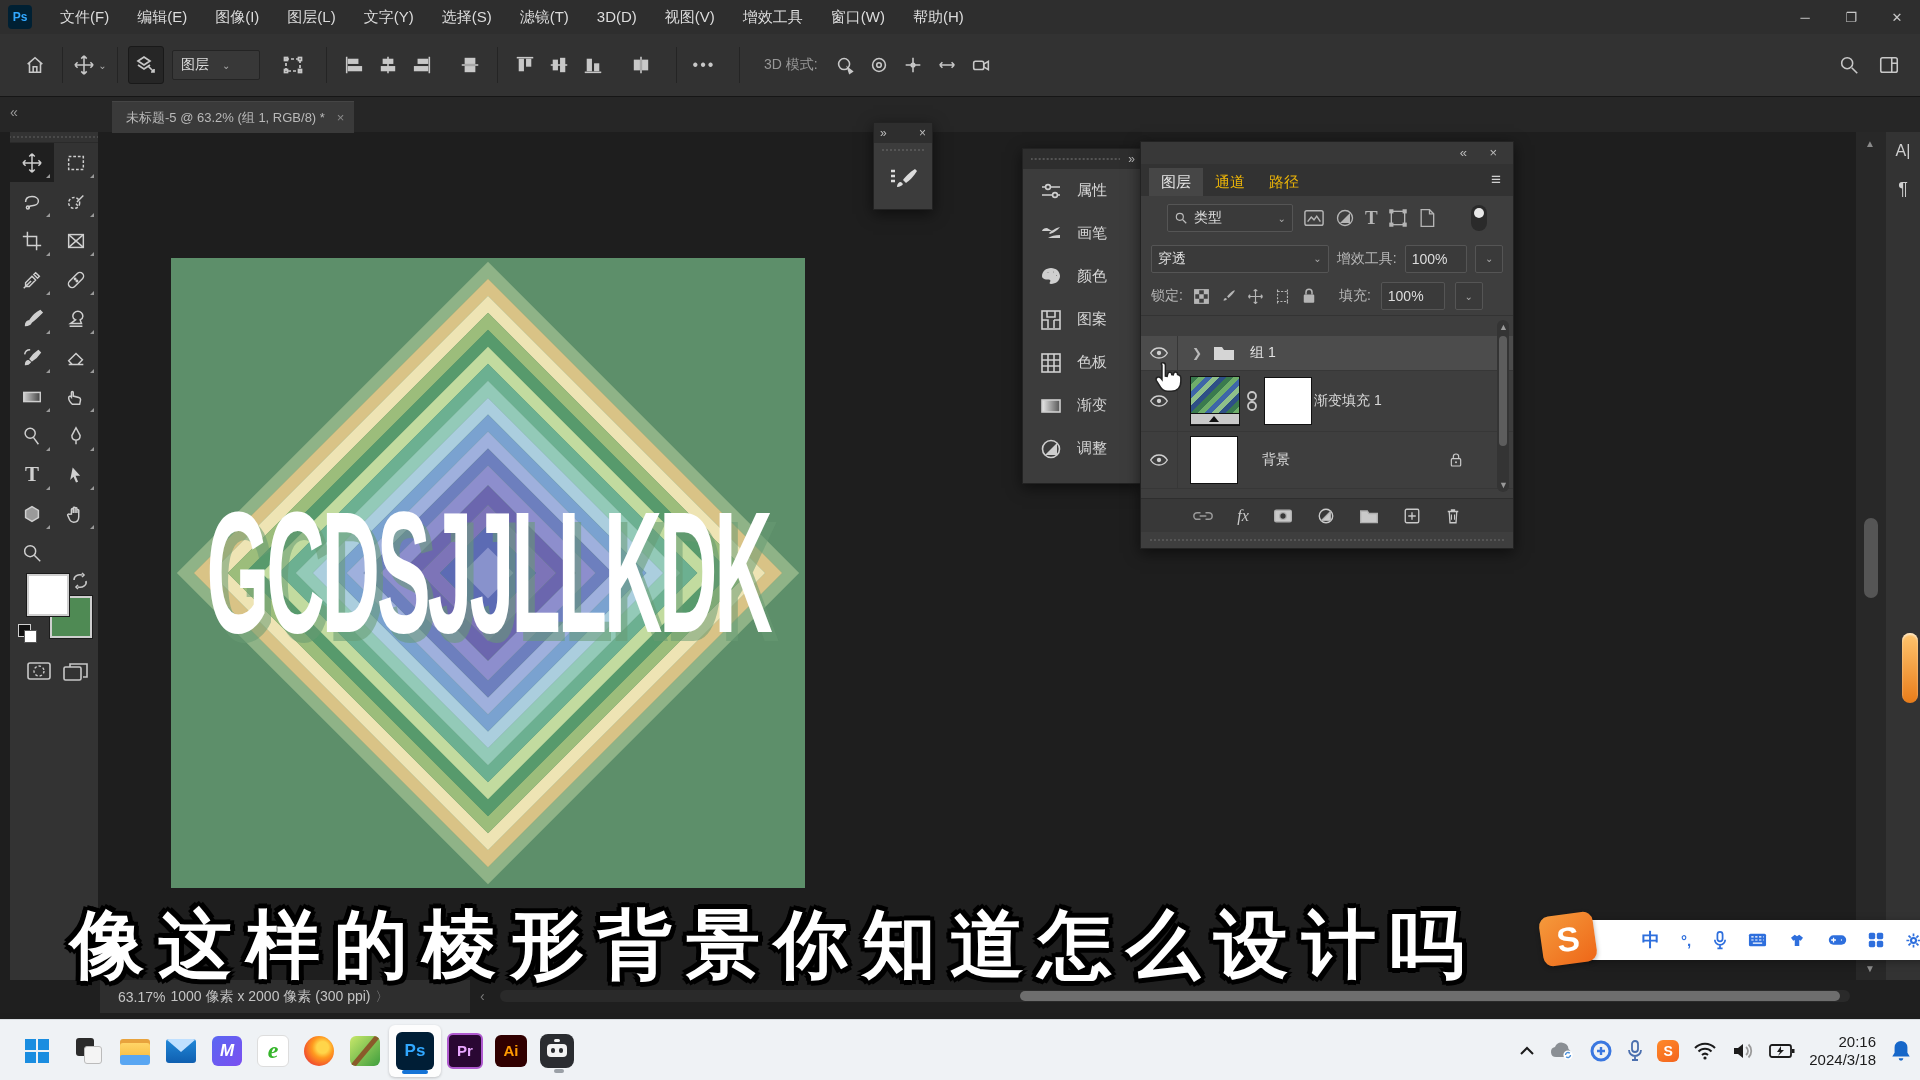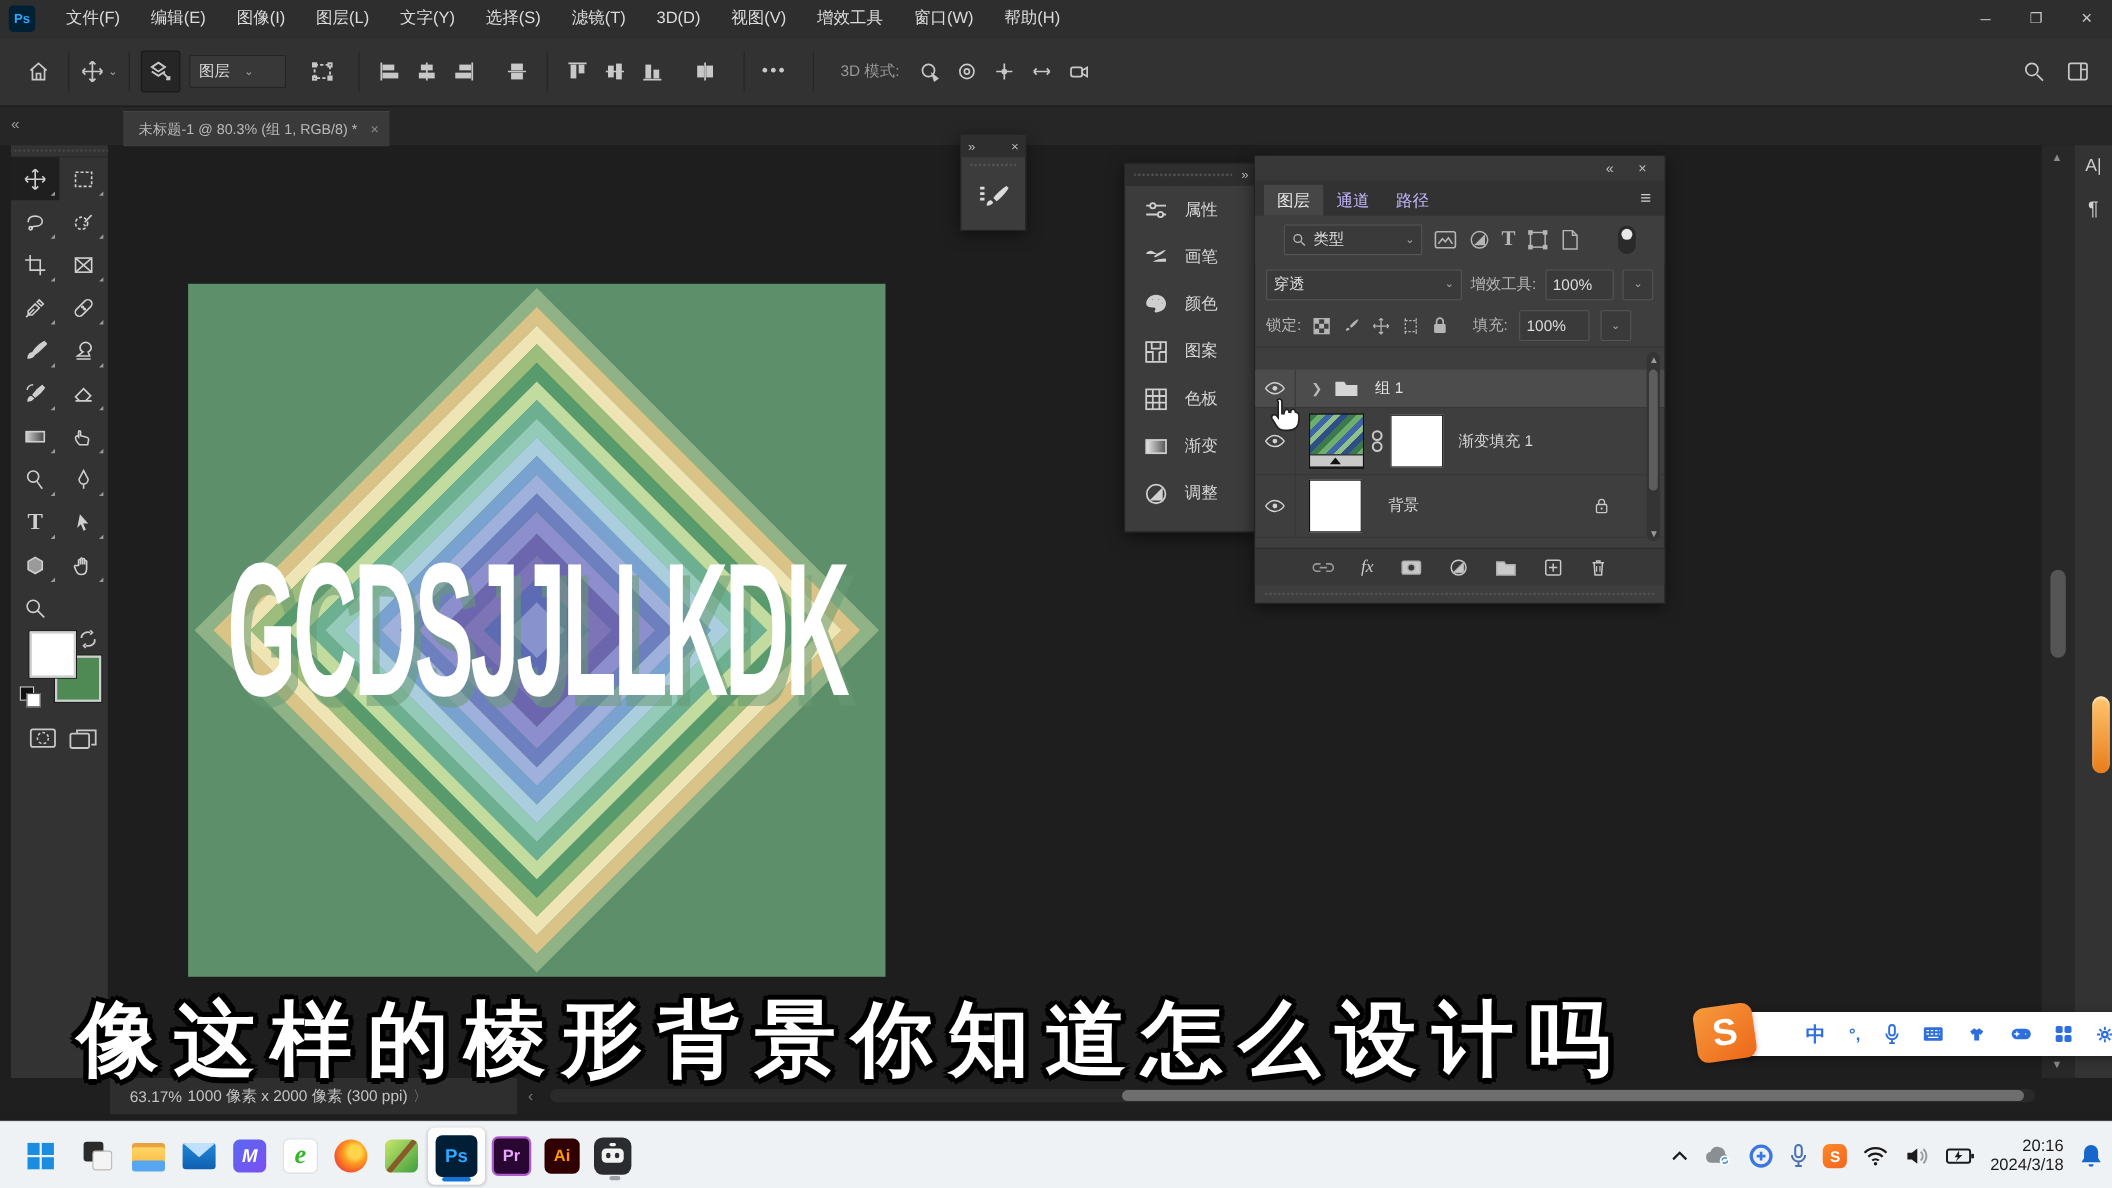--- a/index.html
+++ b/index.html
@@ -64,21 +64,21 @@
   .fhead{height:20px;background:#2e2e2e;display:flex;align-items:center;color:#bdbdbd;font-size:12px;}
   .dots{flex:1;height:6px;margin:0 8px;background:radial-gradient(#555 1px,transparent 1.2px);
         background-size:4px 4px;background-repeat:repeat-x;background-position:center;}
   
   #icons-panel{left:1022px;top:148px;width:118px;height:334px;}
   .ipanel-item{height:43px;display:flex;align-items:center;gap:14px;padding-left:16px;color:#d6d6d6;font-size:15px;}
   .ipanel-item svg{stroke:#cfcfcf;fill:none;stroke-width:1.6;}
   
   #layers-panel{left:1140px;top:141px;width:372px;height:406px;background:#3e3e3e;}
   #lp-tabs{height:32px;display:flex;align-items:flex-end;background:#323232;padding-left:8px;position:relative;}
-  .lp-tab{height:28px;display:flex;align-items:center;padding:0 12px;font-size:15px;color:#c4b5fd;}
+  .lp-tab{height:28px;display:flex;align-items:center;padding:0 12px;font-size:15px;color:#eab308;}
   .lp-tab.active{background:#464646;color:#e6e6e6;}
   .lrow{position:relative;display:flex;align-items:center;border-bottom:1px solid #373737;}
   .eye-cell{width:36px;display:flex;align-items:center;justify-content:center;align-self:stretch;border-right:1px solid #373737;}
   .lp-box{height:26px;background:#3a3a3a;border:1px solid #555;border-radius:2px;display:flex;align-items:center;
           padding:0 6px;color:#ddd;font-size:14px;justify-content:space-between;}
   .lp-label{color:#b5b5b5;font-size:14px;white-space:nowrap;}
   .lbot svg,.lk svg{stroke:#b0b0b0;fill:none;stroke-width:1.6;}
   
   #scrollcol{position:absolute;left:1856px;top:132px;width:30px;height:848px;background:#282828;z-index:8;}
   #rightdock{position:absolute;left:1886px;top:96px;width:34px;height:884px;background:#333;z-index:9;}
@@ -269,21 +269,21 @@
       <svg width="22" height="22" viewBox="0 0 24 24">
         <rect x="3" y="4" width="18" height="16" rx="2"></rect>
         <path d="M15 4v16M15 10h6"></path>
       </svg>
     </div>
 </div>
 
 <div id="tabbar">
   <span class="abs" style="left:10px;top:8px;color:#9a9a9a;font-size:14px">«</span>
   <div id="doc-tab">
-    <span>未标题-1 @ 80.3% (组 1, RGB/8) *</span>
+    <span>未标题-5 @ 63.2% (组 1, RGB/8) *</span>
     <span class="chev">×</span>
   </div>
 </div>
 
 <div id="workspace"></div>
 
 <div id="canvas" style="background: rgb(93, 143, 106);">
   <div style="position:absolute;inset:0">
       <div class="ring" style="height: 440px; width: 440px; border-width: 12px; border-color: rgb(143, 179, 135);"></div>
       <div class="ring" style="height: 416px; width: 416px; border-width: 12px; border-color: rgb(217, 195, 134);"></div>
@@ -648,21 +648,21 @@
         <div style="height:36px;background:repeating-linear-gradient(135deg,#3a7a4e 0 5px,#6fae6a 5px 10px,#3e66a8 10px 15px,#8fc08a 15px 20px,#2e4f86 20px 25px)"></div>
         <div style="height:10px;background:#c9c9c9;position:relative;border-top:1px solid #111">
           <div style="position:absolute;left:18px;top:2px;width:0;height:0;border-left:5px solid transparent;border-right:5px solid transparent;border-bottom:6px solid #111"></div>
         </div>
       </div>
       <svg style="margin-left:6px" width="12" height="22" viewBox="0 0 12 22">
           <circle cx="6" cy="6" r="4" stroke="#c9c9c9" fill="none" stroke-width="1.8"></circle>
           <circle cx="6" cy="16" r="4" stroke="#c9c9c9" fill="none" stroke-width="1.8"></circle>
         </svg>
       <div style="margin-left:6px;width:46px;height:46px;background:#fff;border:1px solid #111"></div>
-      <span style="margin-left:14px;color:#d8d8d8;font-size:14px">渐变填充 1</span>
+      <span style="margin-left:2px;color:#d8d8d8;font-size:14px">渐变填充 1</span>
     </div>
     <div class="lrow" style="height:56px">
       <div class="eye-cell">
         <svg width="20" height="14" viewBox="0 0 24 16">
             <path d="M2 8s3.5-6 10-6 10 6 10 6-3.5 6-10 6S2 8 2 8z" stroke="#d0d0d0" fill="none" stroke-width="1.6"></path>
             <circle cx="12" cy="8" r="2.6" fill="#d0d0d0"></circle>
           </svg>
       </div>
       <div style="margin-left:12px;width:46px;height:46px;background:#fff;border:1px solid #111"></div>
       <span style="margin-left:24px;color:#d8d8d8;font-size:14px">背景</span>

